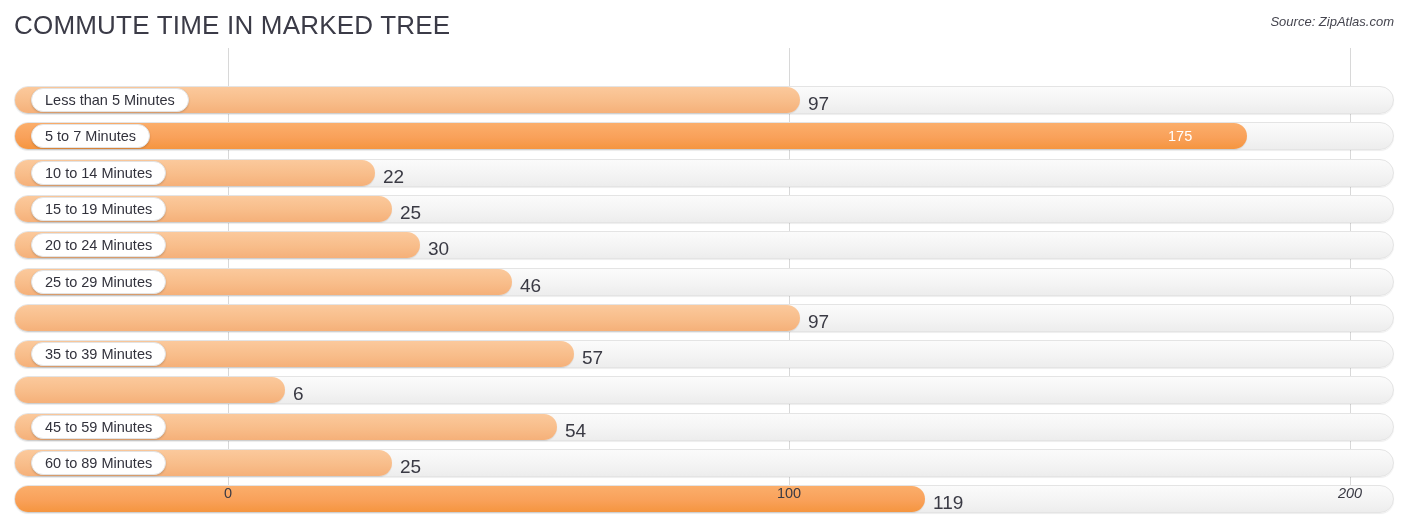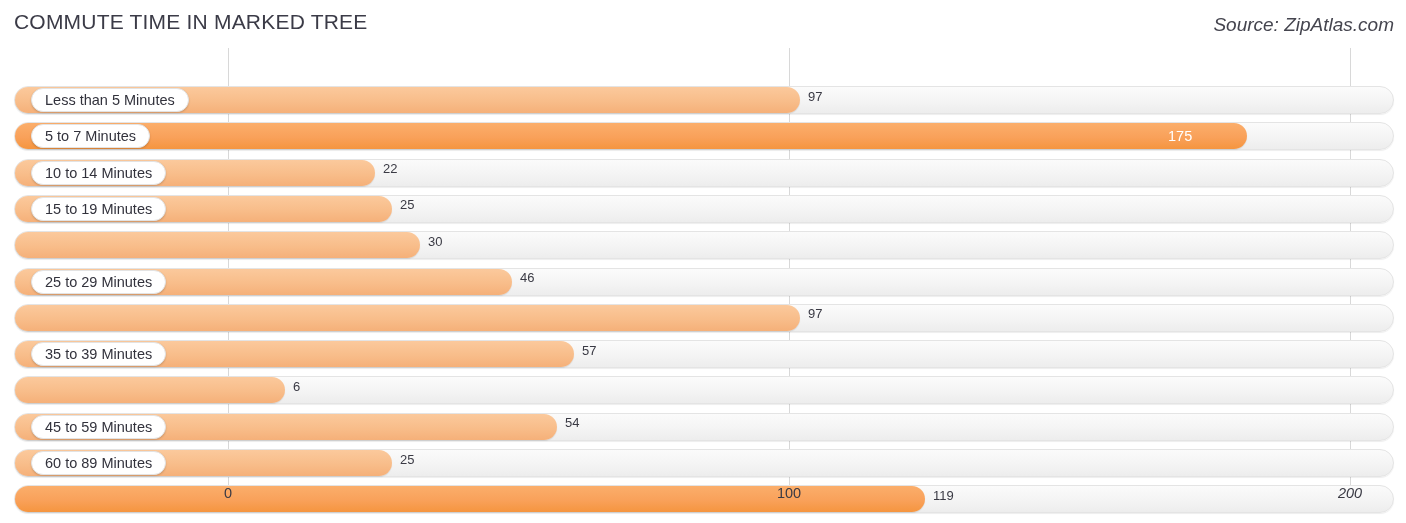--- a/index.html
+++ b/index.html
@@ -14,30 +14,30 @@
     position: relative;
     width: 1406px;
     height: 523px;
     background: #ffffff;
   }
 
   
   #chart-title {
     position: absolute;
     left: 14px; top: 10px;
-    font-size: 21px;
+    font-size: 26px;
     font-weight: 400;
     color: #3b3b47;
     letter-spacing: 0.2px;
     white-space: nowrap;
   }
   #chart-source {
     position: absolute;
     right: 12px; top: 14px;
-    font-size: 19px;
+    font-size: 13px;
     font-style: italic;
     color: #45454f;
     white-space: nowrap;
   }
 
   
   #plot {
     position: absolute;
     left: 0; top: 48px;
     width: 1406px;
@@ -94,25 +94,25 @@
     background: #ffffff;
     border: 1px solid #e3e3e3;
     box-shadow: 0 1px 2px rgba(0,0,0,0.16);
     font-size: 14.5px;
     color: #32323c;
     white-space: nowrap;
   }
   
   .value-out {
     position: absolute;
-    top: 0;
+    top: 8px;
     height: 20px;
     display: flex;
     align-items: center;
-    font-size: 13px;
+    font-size: 19px;
     color: #3a3a44;
     white-space: nowrap;
   }
   
   .value-in {
     position: absolute;
     top: 0;
     height: 28px;
     display: flex;
     align-items: center;
@@ -181,20 +181,23 @@
           <div class="track"></div>
           <div class="bar" style="width: 377px; background: linear-gradient(rgb(251, 201, 156) 0%, rgb(248, 189, 138) 55%, rgb(245, 176, 121) 100%);"></div>
           <div class="pill">
             <span>15 to 19 Minutes</span>
           </div>
           <div class="value-out" style="left: 386px;">25</div>
         </div>
         <div class="row" style="top: 151.2px;">
           <div class="track"></div>
           <div class="bar" style="width: 405px; background: linear-gradient(rgb(251, 201, 156) 0%, rgb(248, 189, 138) 55%, rgb(245, 176, 121) 100%);"></div>
+          <div class="pill">
+            <span>20 to 24 Minutes</span>
+          </div>
           <div class="value-out" style="left: 414px;">30</div>
         </div>
         <div class="row" style="top: 187.5px;">
           <div class="track"></div>
           <div class="bar" style="width: 497px; background: linear-gradient(rgb(251, 201, 156) 0%, rgb(248, 189, 138) 55%, rgb(245, 176, 121) 100%);"></div>
           <div class="pill">
             <span>25 to 29 Minutes</span>
           </div>
           <div class="value-out" style="left: 506px;">46</div>
         </div>

